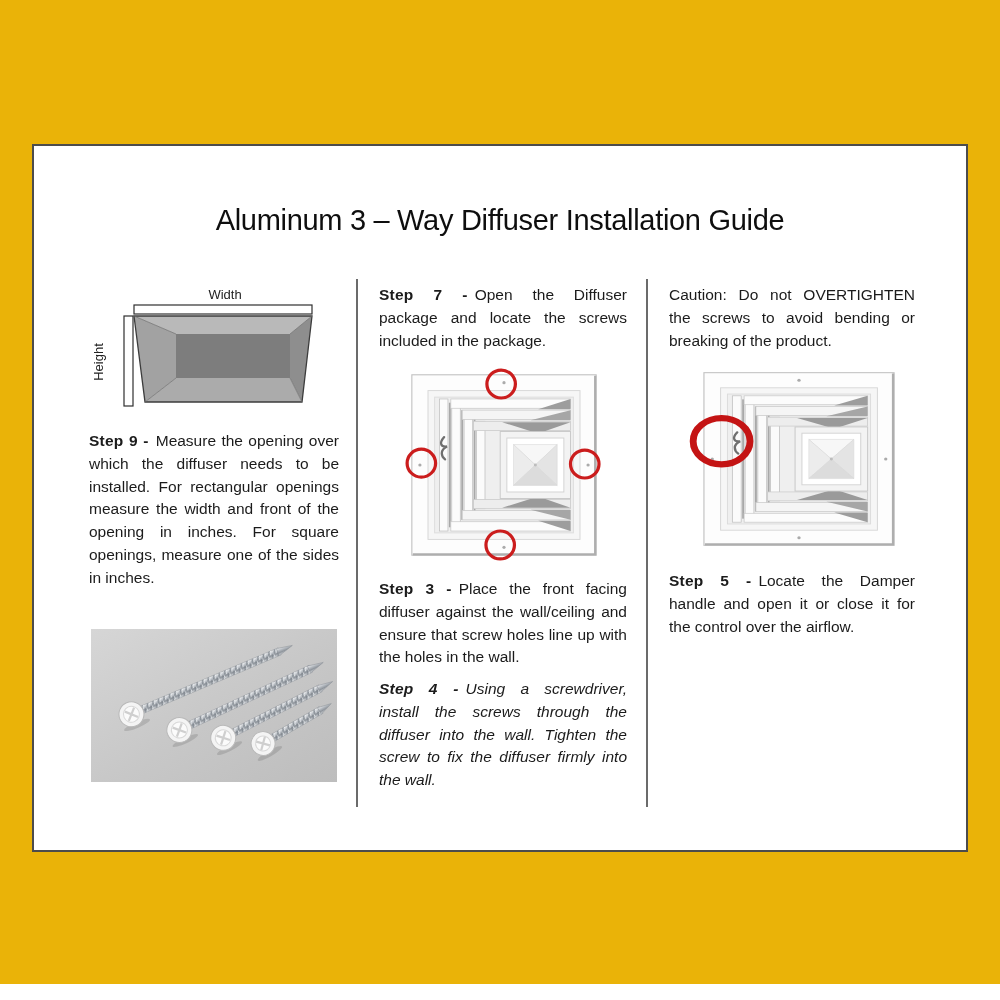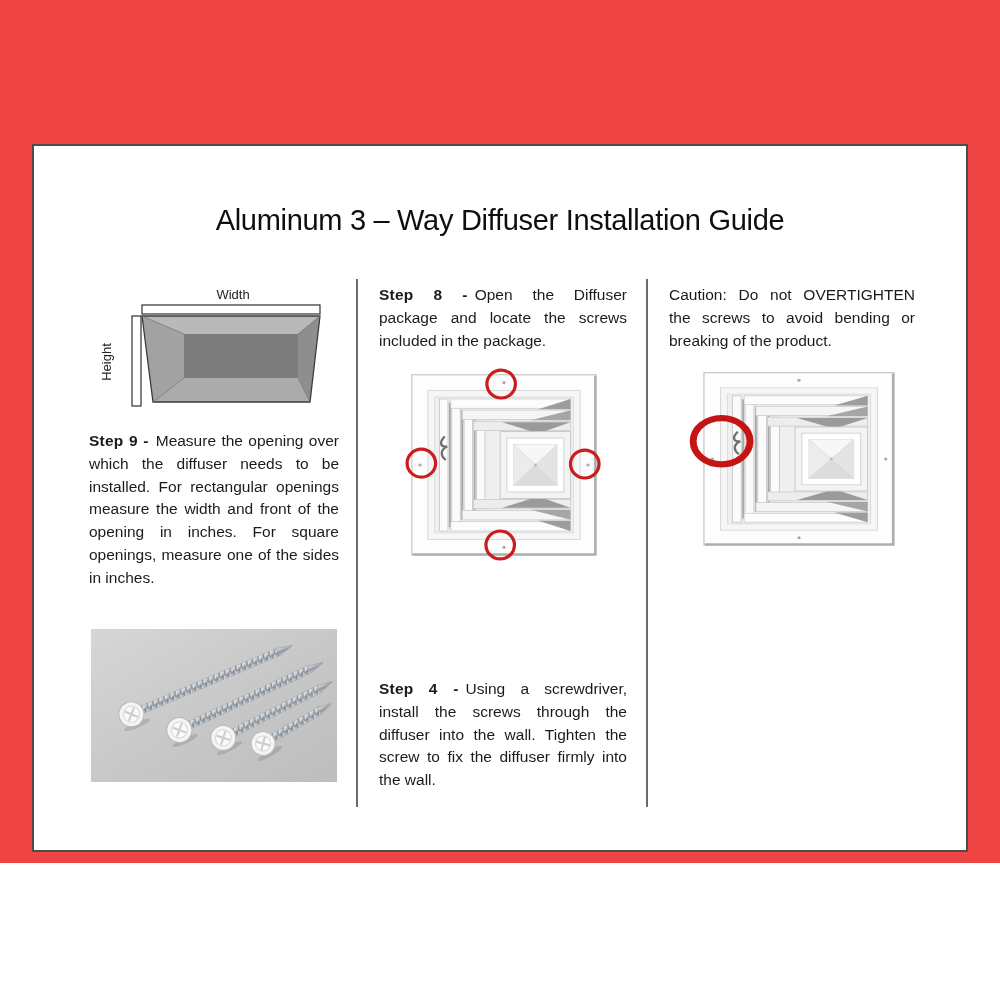--- a/index.html
+++ b/index.html
@@ -1,17 +1,17 @@
 <!DOCTYPE html>
 <html><head>
 <meta charset="utf-8">
 <style>
   html,body { margin:0; padding:0; background:#fff; }
   .canvas {
-    position:relative; width:1000px; height:863px; background:#ef4444;
+    position:relative; width:1000px; height:984px; background:#eab308;
     font-family:"Liberation Sans", sans-serif; overflow:hidden;
   }
   .doc-frame {
     position:absolute; left:32px; top:144px; width:932px; height:704px;
     border:2px solid #4c4c4c; background:#ffffff;
   }
   .page-title {
     position:absolute; left:0; right:0; top:58px; margin:0;
     text-align:center; font-size:29px; font-weight:500; color:#0e0e0e;
     letter-spacing:-0.3px;
@@ -24,28 +24,28 @@
     position:absolute; margin:0; text-align:justify;
     font-size:15.5px; line-height:1.47; color:#1b1b1b;
   }
   .step-p b { font-weight:bold; margin-right:7px; letter-spacing:.2px; }
   .caution-p { font-weight:normal; }
 
   .fig { position:absolute; }
   .fig svg { display:block; overflow:visible; }
 
   
-  .fig-diagram { left:54px;  top:138px; width:250px; height:132px;margin-left:8px; }
+  .fig-diagram { left:54px;  top:138px; width:250px; height:132px; }
   .txt-step1   { left:55px;  top:284px; width:250px; }
   .fig-screws  { left:57px;  top:483px; width:246px; height:153px; }
 
   .txt-step2   { left:345px; top:138px; width:248px; }
   .fig-diff-a  { left:375px; top:226px; width:190px; height:186px; }
   .txt-step3   { left:345px; top:432px; width:248px; }
-  .txt-step4   { left:345px; top:532px; width:248px; }
+  .txt-step4   { left:345px; top:532px; width:248px;font-style:italic; }
 
   .txt-caution { left:635px; top:138px; width:246px; }
   .fig-diff-b  { left:667px; top:224px; width:196px; height:178px; }
   .txt-step5   { left:635px; top:424px; width:246px; }
 
   .svg-label { font-family:"Liberation Sans", sans-serif; font-size:13px; fill:#222; }
 </style>
 </head>
 <body>
 
@@ -189,41 +189,43 @@
           <circle cx="7" cy="0" r="12.5" fill="#f4f4f4" stroke="#b9b9b9"></circle>
           <circle cx="7" cy="0" r="8" fill="#fbfbfb" stroke="#d8d8d8"></circle>
           <path d="M2,-5 L12,5 M2,5 L12,-5" stroke="#cfcfcf" stroke-width="2.2"></path>
         </g>
       </svg>
     </div>
 
     <div class="divider d1"></div>
     <div class="divider d2"></div>
 
-    <p class="step-p txt-step2"><b>Step 8 -</b><span>Open the Diffuser package and locate the screws included in the package.</span></p>
+    <p class="step-p txt-step2"><b>Step 7 -</b><span>Open the Diffuser package and locate the screws included in the package.</span></p>
 
     <div class="fig fig-diff-a">
       <svg viewBox="0 0 200 200" width="190" height="186" preserveAspectRatio="none">
         <use href="#diffuser-fig"></use>
         <g fill="none" stroke="#cb1d1d" stroke-width="3.4">
           <circle cx="97" cy="13" r="15"></circle>
           <circle cx="13" cy="98" r="15"></circle>
           <circle cx="185" cy="99" r="15"></circle>
           <circle cx="96" cy="186" r="15"></circle>
         </g>
       </svg>
     </div>
 
+    <p class="step-p txt-step3"><b>Step 3 -</b><span>Place the front facing diffuser against the wall/ceiling and ensure that screw holes line up with the holes in the wall.</span></p>
 
     <p class="step-p txt-step4"><b>Step 4 -</b><span>Using a screwdriver, install the screws through the diffuser into the wall. Tighten the screw to fix the diffuser firmly into the wall.</span></p>
 
     <p class="step-p caution-p txt-caution">Caution: Do not OVERTIGHTEN the screws to avoid bending or breaking of the product.</p>
 
     <div class="fig fig-diff-b">
       <svg viewBox="0 0 200 200" width="196" height="178" preserveAspectRatio="none">
         <use href="#diffuser-fig"></use>
         <ellipse cx="21" cy="80" rx="29" ry="26" fill="none" stroke="#c41414" stroke-width="7"></ellipse>
       </svg>
     </div>
 
+    <p class="step-p txt-step5"><b>Step 5 -</b><span>Locate the Damper handle and open it or close it for the control over the airflow.</span></p>
 
   </div>
 </div>
 
 </body></html>

